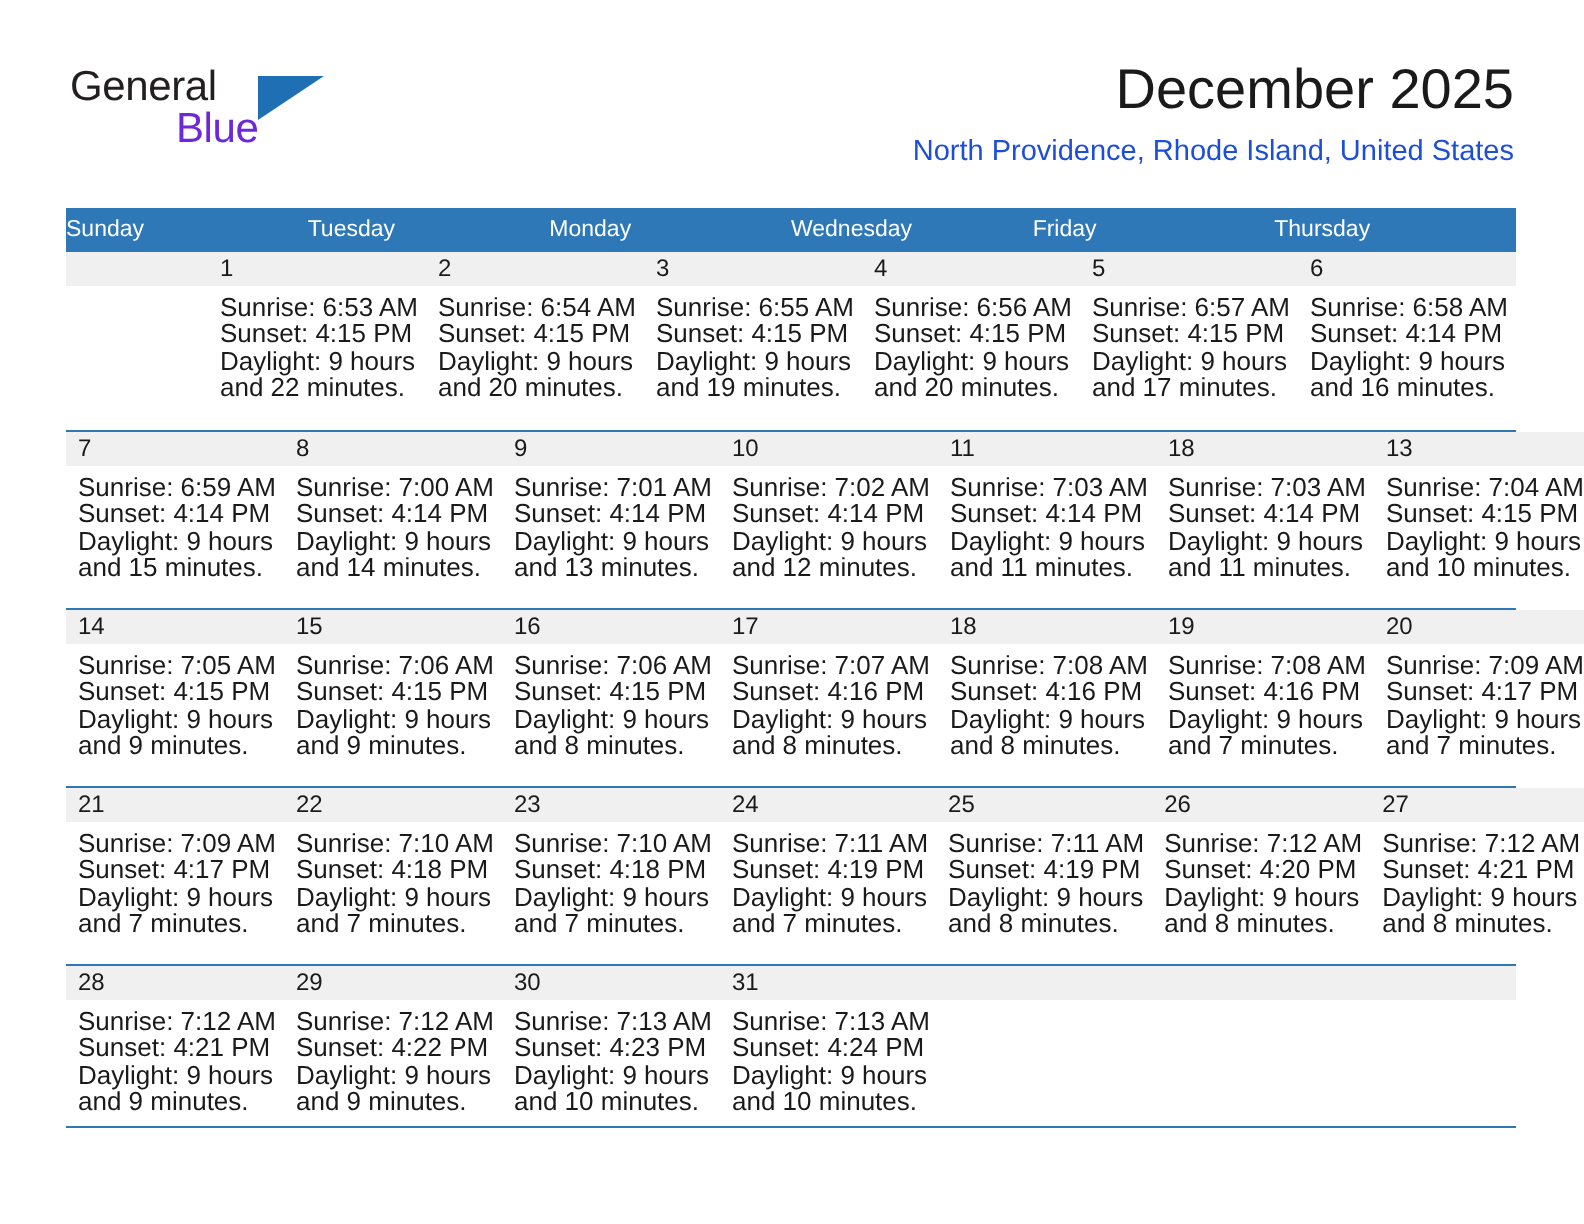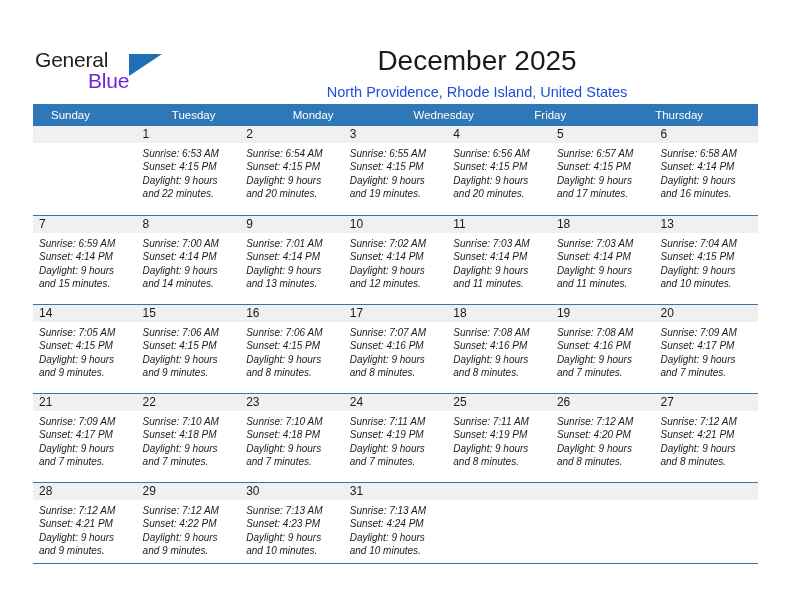--- a/index.html
+++ b/index.html
@@ -18,21 +18,21 @@
     position: relative;
     width: 792px;
     height: 612px;
     box-sizing: border-box;
   }
 
   
   .header {
     position: absolute;
     left: 0;
-    top: 16px;
+    top: 0;
     width: 792px;
     height: 100px;
   }
   .logo {
     position: absolute;
     left: 35px;
     top: 32px;
     width: 130px;
     height: 48px;
   }
@@ -60,21 +60,21 @@
     top: 21px;
     font-size: 21px;
     color: #6d28d9;
     letter-spacing: -0.2px;
   }
 
   .title-block {
     position: absolute;
     right: 35px;
     top: 28px;
-    text-align: center;
+    text-align: right;
     width: 560px;
   }
   .cal-title {
     font-size: 28px;
     font-weight: normal;
     color: #1a1a1a;
     line-height: 34px;
     white-space: nowrap;
   }
   .cal-subtitle {
@@ -95,21 +95,21 @@
   .dow-row {
     display: flex;
     background: #2e78b8;
     height: 22px;
   }
   .dow {
     flex: 1 1 0;
     color: #ffffff;
     font-size: 11.5px;
     line-height: 22px;
-    padding-left: 18px;
+    padding-left: 0;
     box-sizing: border-box;
     white-space: nowrap;
   }
 
   .week {
     display: flex;
     border-top: 1.6px solid #2e78b8;
     height: 89px;
     box-sizing: border-box;
   }
@@ -129,24 +129,23 @@
     line-height: 17px;
     padding-left: 6px;
     color: #1a1a1a;
     box-sizing: border-box;
   }
   .day.empty .day-num-band {
     background: #f0f0f0;
   }
   .day-lines {
     padding: 4px 4px 0 6px;
-    font-size: 10px;
+    font-size: 13px;
     line-height: 13.4px;
     color: #1a1a1a;
-    font-style: italic;
   }
   .day-lines div {
     white-space: nowrap;
   }
   .bottom-rule {
     position: absolute;
     left: 33px;
     top: 563px;
     width: 725px;
     height: 0;

